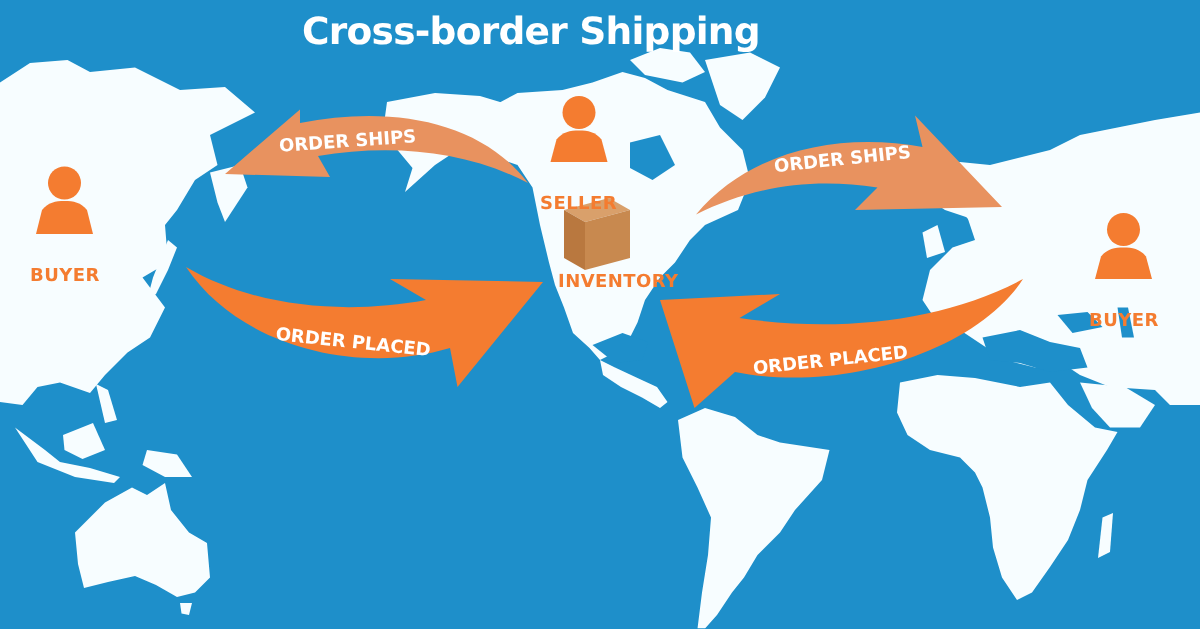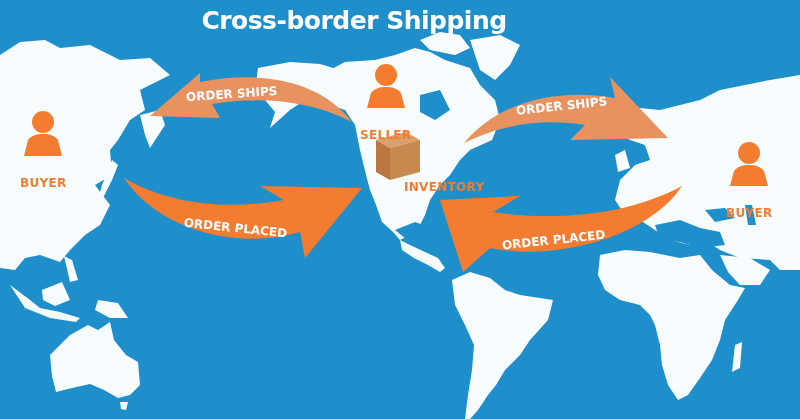--- a/index.html
+++ b/index.html
@@ -101,21 +101,21 @@
   </div>
 
   <div class="person" style="left:360px; top:62px;">
     <svg width="46" height="48" viewBox="0 0 46 48">
       <circle cx="23" cy="13" r="11" fill="#f47c30"></circle>
       <path d="M4,46 L8,31 C12,26 17,25 23,25 C29,25 34,26 38,31 L42,46 Z" fill="#f47c30"></path>
     </svg>
     <span class="label">SELLER</span>
   </div>
 
-  <span class="inv-label" style="left:372px; top:180px;margin-left:32px;">INVENTORY</span>
+  <span class="inv-label" style="left:372px; top:180px;">INVENTORY</span>
 
   <div class="person" style="left:726px; top:140px;">
     <svg width="46" height="48" viewBox="0 0 46 48">
       <circle cx="23" cy="13" r="11" fill="#f47c30"></circle>
       <path d="M4,46 L8,31 C12,26 17,25 23,25 C29,25 34,26 38,31 L42,46 Z" fill="#f47c30"></path>
     </svg>
     <span class="label">BUYER</span>
   </div>
 
 </div>

